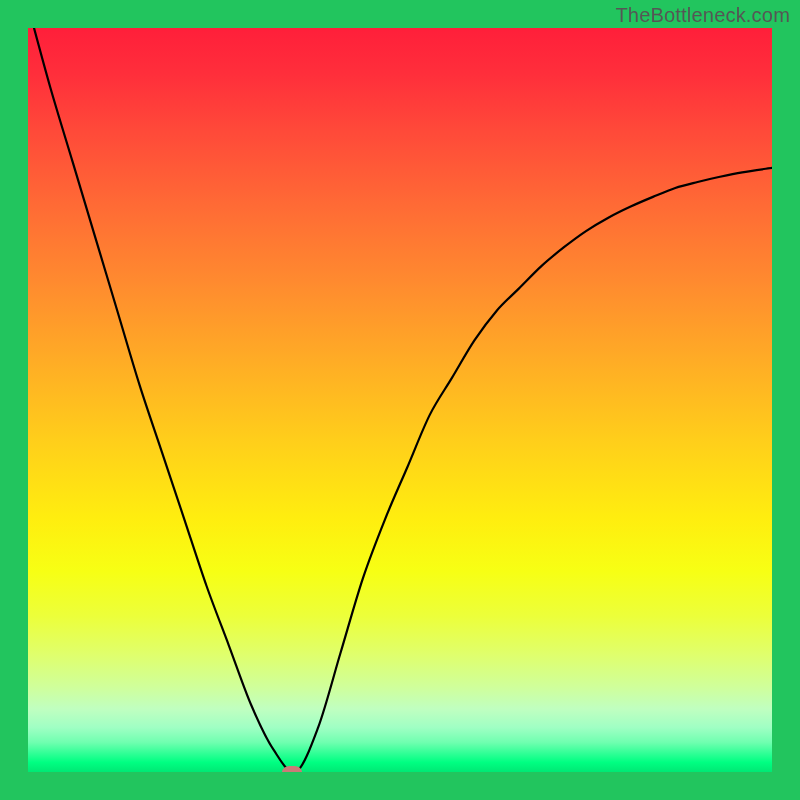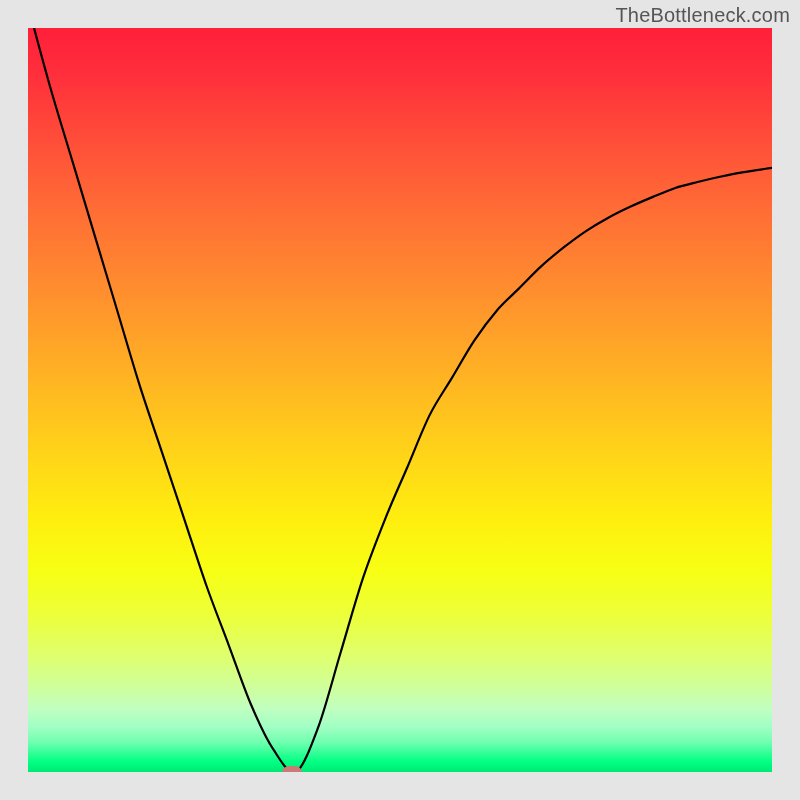--- a/index.html
+++ b/index.html
@@ -1,21 +1,21 @@
 <!DOCTYPE html>
 <html><head>
 <meta charset="utf-8">
 <style>
   * { margin: 0; padding: 0; box-sizing: border-box; }
   html, body { width: 800px; height: 800px; overflow: hidden; background: #000; font-family: Arial, Helvetica, sans-serif; }
   .frame {
     position: relative;
     width: 800px;
     height: 800px;
-    background: #e5e5e5;
+    background: #22c55e;
   }
   .plot {
     position: absolute;
     left: 28px;
     top: 28px;
     width: 744px;
     height: 744px;
     overflow: hidden;
   }
   .grad {

